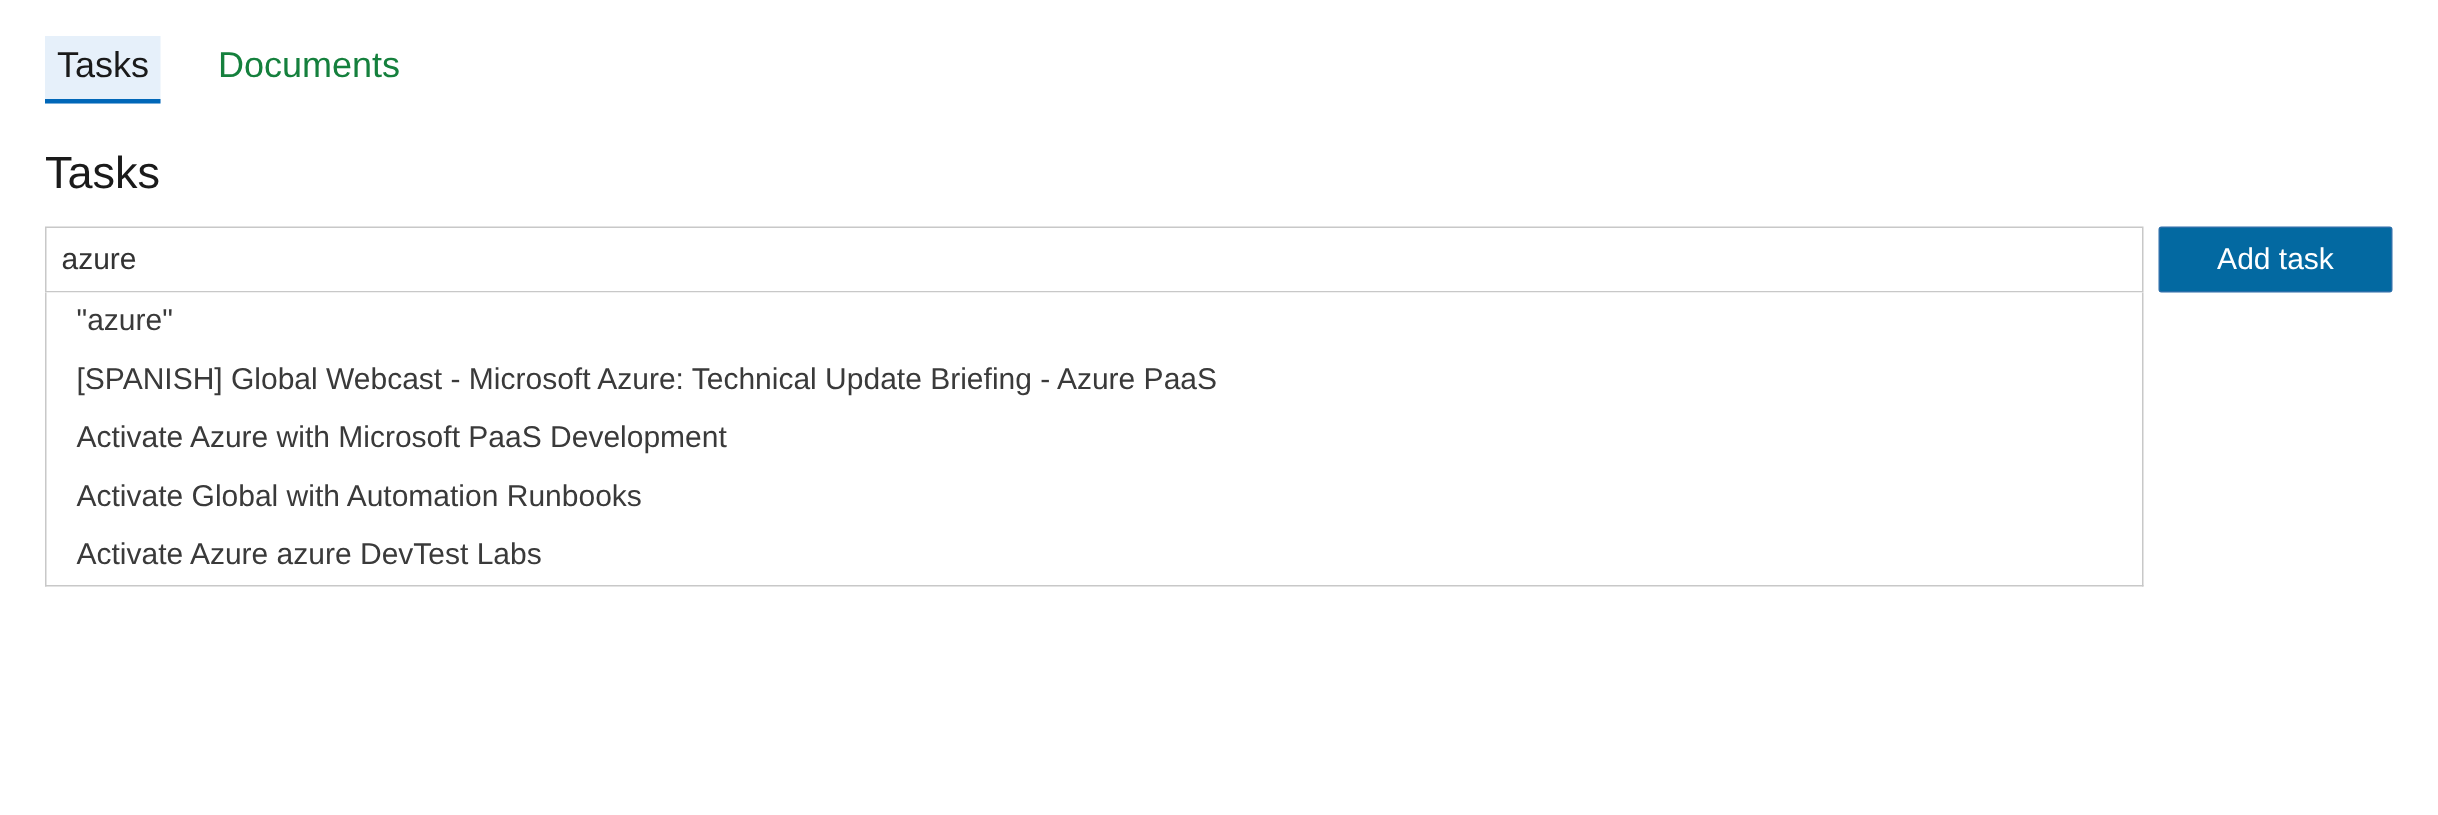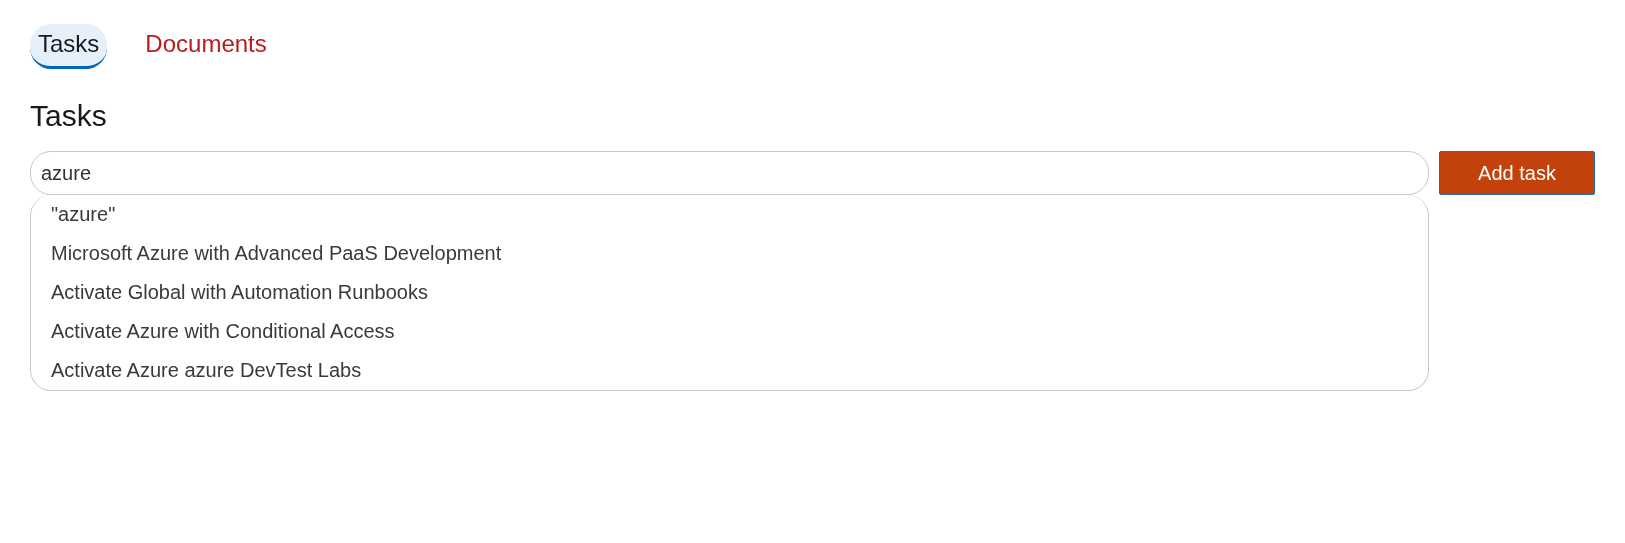--- a/index.html
+++ b/index.html
@@ -1,15 +1,15 @@
 <!DOCTYPE html>
 <html><head>
 <meta charset="utf-8">
 <style>
-  * { box-sizing: border-box; border-radius: 21px; }
+  * { box-sizing: border-box; }
   html, body {
     margin: 0;
     padding: 0;
     font-family: "Segoe UI", Arial, sans-serif;
     background: #fff;
     color: #323130;
     width: 1625px;
     height: 543px;
     overflow: hidden;
   }
@@ -18,21 +18,21 @@
   }
   .tabs {
     display: flex;
     gap: 30px;
     align-items: flex-end;
     margin-bottom: 30px;
   }
   .tab {
     font-size: 24px;
     padding: 6px 8px 8px 8px;
-    color: #b91c1c;
+    color: #15803d;
     cursor: pointer;
     border-bottom: 3px solid transparent;
   }
   .tab.active {
     background: #e6f0fa;
     color: #1a1a1a;
     border-bottom: 3px solid #0067b8;
   }
   .page-title {
     font-size: 30px;
@@ -54,21 +54,21 @@
     height: 44px;
     font-size: 20px;
     padding: 6px 10px;
     border: 1px solid #c8c8c8;
     outline: none;
     color: #333;
   }
   .add-btn {
     min-width: 156px;
     height: 44px;
-    background: #c2410c;
+    background: #0369a1;
     color: #fff;
     border: 1px solid #2a6ea9;
     font-size: 20px;
     cursor: pointer;
     border-radius: 2px;
   }
   .dropdown {
     position: absolute;
     left: 0;
     top: 44px;
@@ -119,21 +119,21 @@
     <div class="tab">Documents</div>
   </div>
 
   <h1 class="page-title">Tasks</h1>
 
   <div class="task-row">
     <div class="search-wrap">
       <input type="text" class="search-input" value="azure" style="">
       <div class="dropdown">
         <div class="dropdown-item">"azure"</div>
-        <div class="dropdown-item">Microsoft Azure with Advanced PaaS Development</div>
+        <div class="dropdown-item">[SPANISH] Global Webcast - Microsoft Azure: Technical Update Briefing - Azure PaaS</div>
+        <div class="dropdown-item">Activate Azure with Microsoft PaaS Development</div>
         <div class="dropdown-item">Activate Global with Automation Runbooks</div>
-        <div class="dropdown-item">Activate Azure with Conditional Access</div>
         <div class="dropdown-item">Activate Azure azure DevTest Labs</div>
       </div>
     </div>
     <button class="add-btn">Add task</button>
   </div>
 </div>
 
 </body></html>

